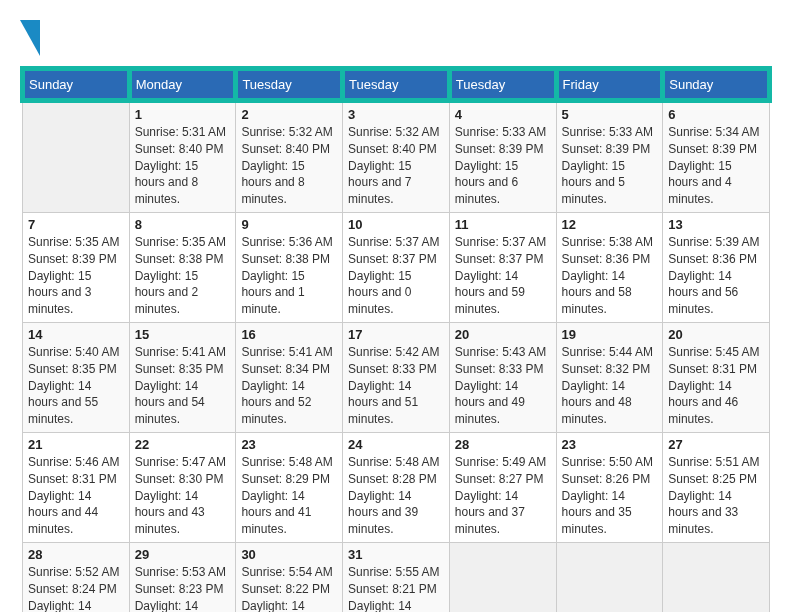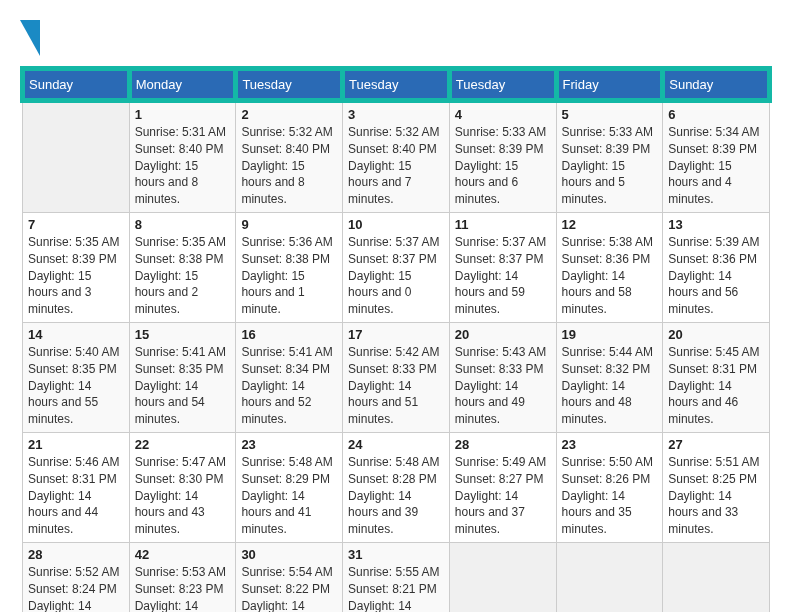--- a/index.html
+++ b/index.html
@@ -222,21 +222,21 @@
           <div class="day-number">27</div>
           <div class="day-info">Sunrise: 5:51 AM<br>Sunset: 8:25 PM<br>Daylight: 14 hours and 33 minutes.</div>
         </td>
       </tr>
       <tr>
         <td>
           <div class="day-number">28</div>
           <div class="day-info">Sunrise: 5:52 AM<br>Sunset: 8:24 PM<br>Daylight: 14 hours and 31 minutes.</div>
         </td>
         <td>
-          <div class="day-number">42</div>
+          <div class="day-number">29</div>
           <div class="day-info">Sunrise: 5:53 AM<br>Sunset: 8:23 PM<br>Daylight: 14 hours and 29 minutes.</div>
         </td>
         <td>
           <div class="day-number">30</div>
           <div class="day-info">Sunrise: 5:54 AM<br>Sunset: 8:22 PM<br>Daylight: 14 hours and 27 minutes.</div>
         </td>
         <td>
           <div class="day-number">31</div>
           <div class="day-info">Sunrise: 5:55 AM<br>Sunset: 8:21 PM<br>Daylight: 14 hours and 25 minutes.</div>
         </td>

